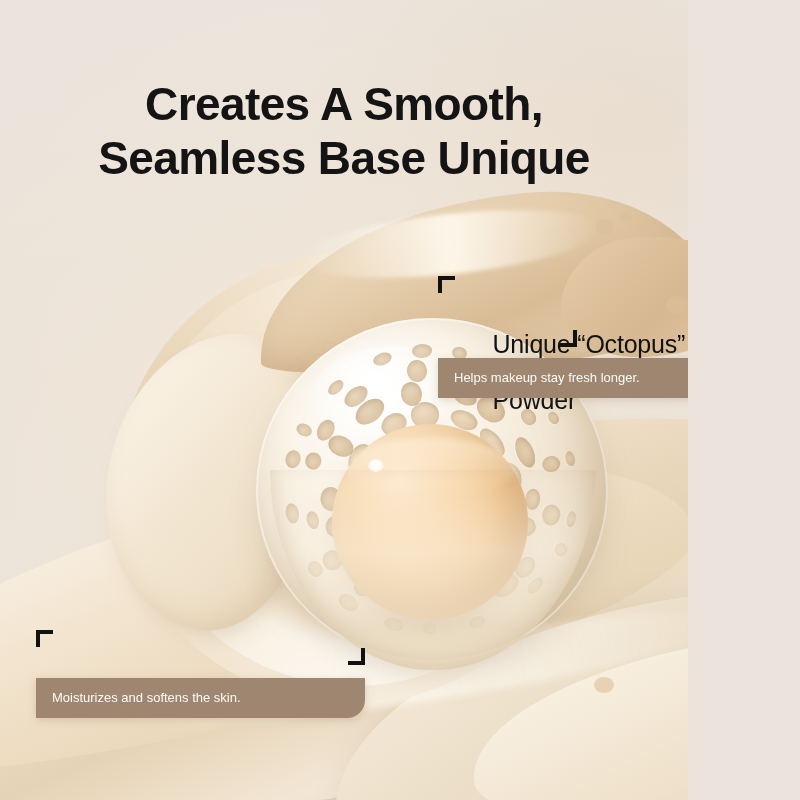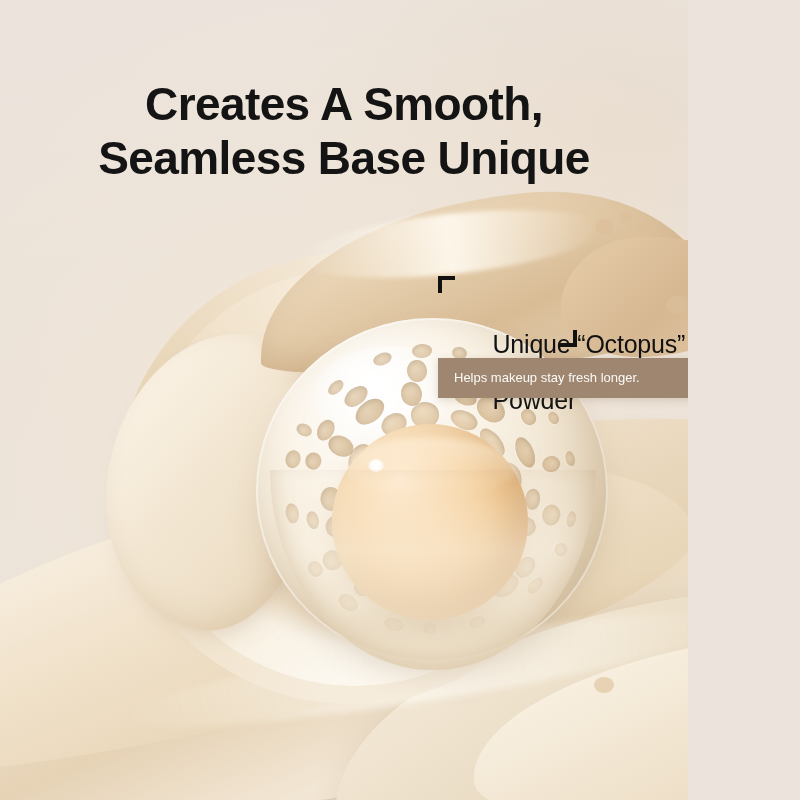--- a/index.html
+++ b/index.html
@@ -345,14 +345,22 @@
   <div class="callout" id="callout-octopus">
     <div class="callout-title">
       <span class="bracket open"></span>
       <span>Unique “Octopus”</span><br>
       <span>Powder</span>
       <span class="bracket close"></span>
     </div>
     <div class="banner">Helps makeup stay fresh longer.</div>
   </div>
 
+  <div class="callout" id="callout-amino">
+    <div class="callout-title">
+      <span class="bracket open"></span>
+      <span>Rich In Amino Acid</span>
+      <span class="bracket close"></span>
+    </div>
+    <div class="banner">Moisturizes and softens the skin.</div>
+  </div>
 
 </div>
 
 </body></html>

